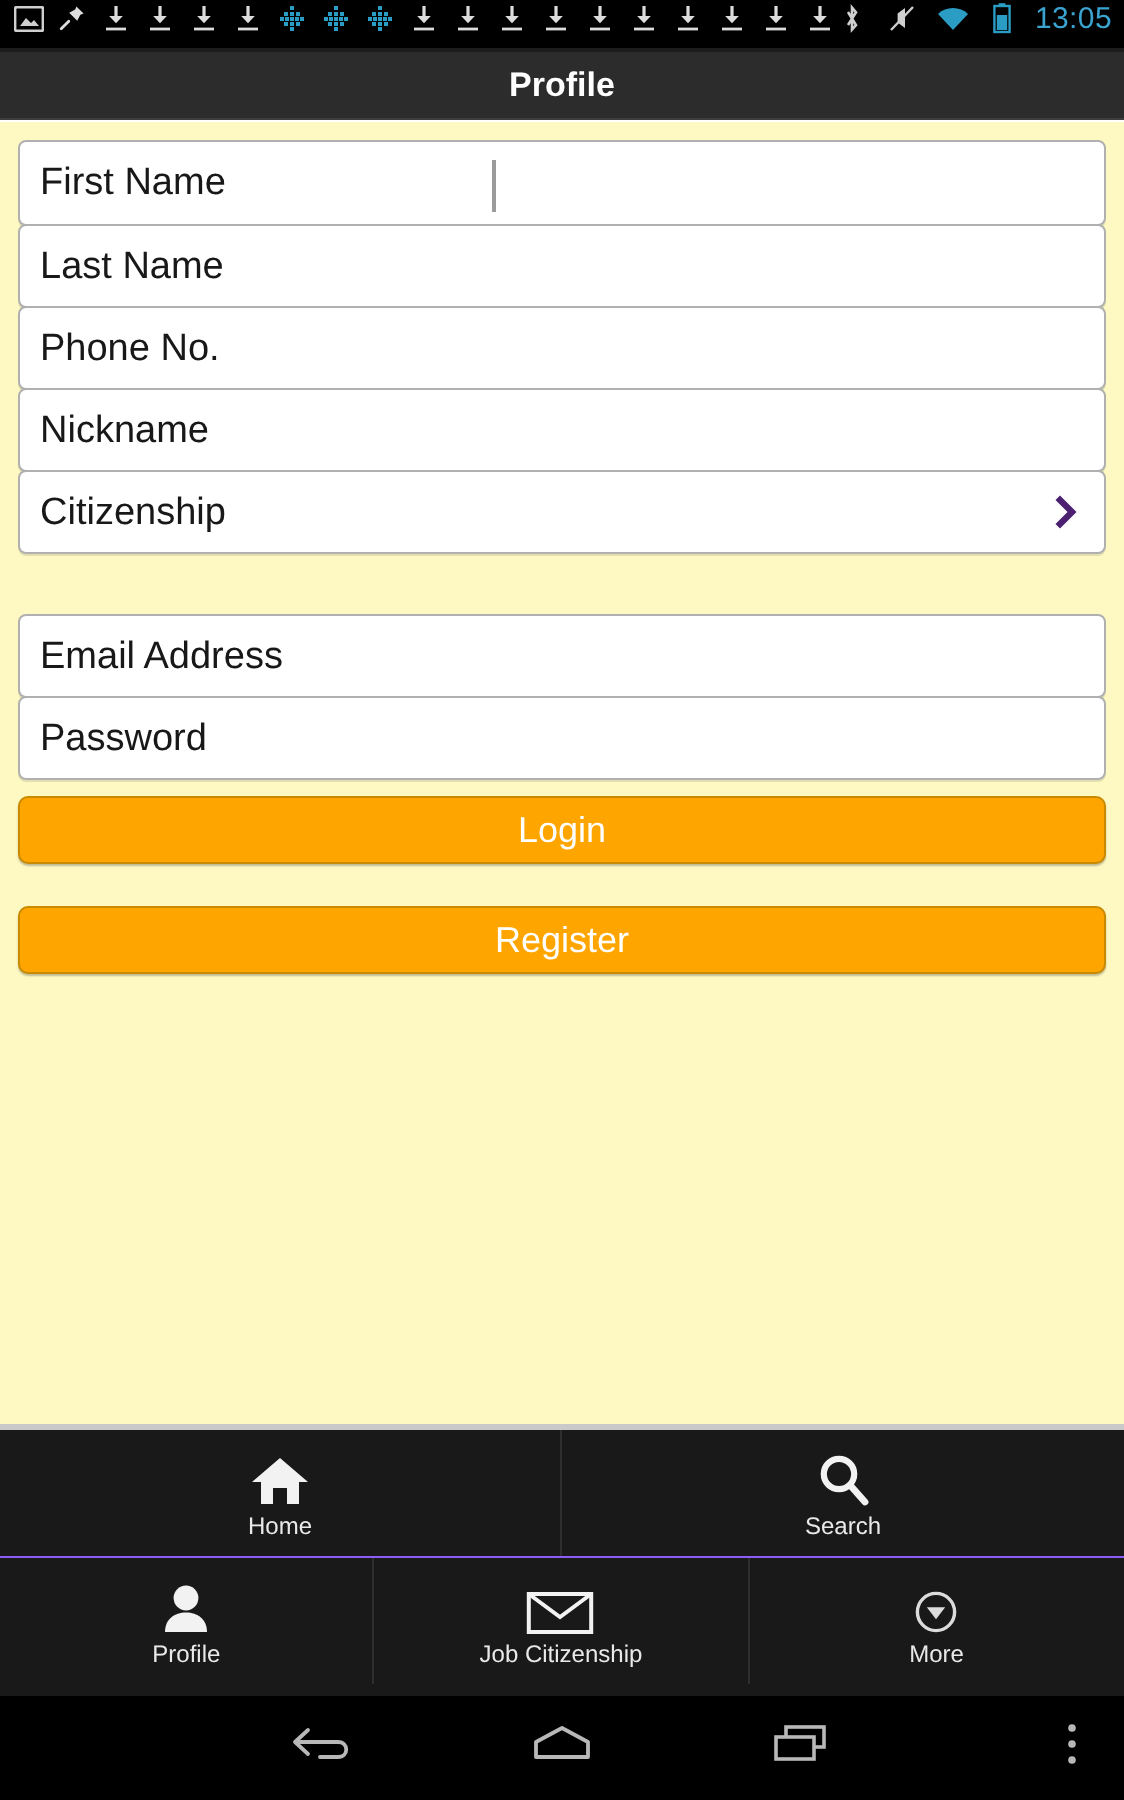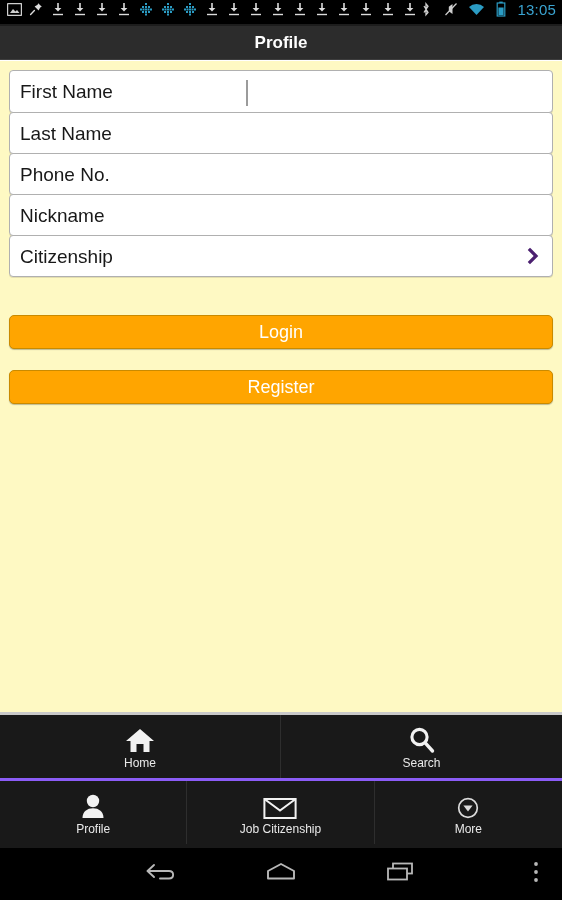--- a/index.html
+++ b/index.html
@@ -157,21 +157,21 @@
     height: 136px;
     background: #191919;
     border-top: 3px solid #c9c9c9;
     box-sizing: border-box;
   }
   .tabrow {
     display: flex;
     height: 63px;
     width: 100%;
   }
-  .tabrow.first { border-bottom: 3px solid #8b5cf6; }
+  .tabrow.first { border-bottom: 1px solid #8b5cf6; }
   .tabcell {
     flex: 1 1 33.3333%;
     display: flex;
     flex-direction: column;
     align-items: center;
     justify-content: center;
     gap: 3px;
     border-right: 1px solid #2e2e2e;
     box-sizing: border-box;
   }
@@ -442,20 +442,28 @@
           <svg width="15" height="20" viewBox="0 0 15 20">
               <path d="M4 4 L10 10 L4 16" fill="none" stroke="#4b2070" stroke-width="3.2" stroke-linecap="square" stroke-linejoin="miter"></path>
             </svg>
         </span>
       </div>
 
     </div>
 
     <div class="group-gap"></div>
 
+    <div>
+      <div class="field">
+        <span class="label">Email Address</span>
+      </div>
+      <div class="field">
+        <span class="label">Password</span>
+      </div>
+    </div>
 
     <div class="btn-gap-small"></div>
 
     <div class="btn">
       <span>Login</span>
     </div>
 
     <div class="btn-gap-large"></div>
 
     <div class="btn">

